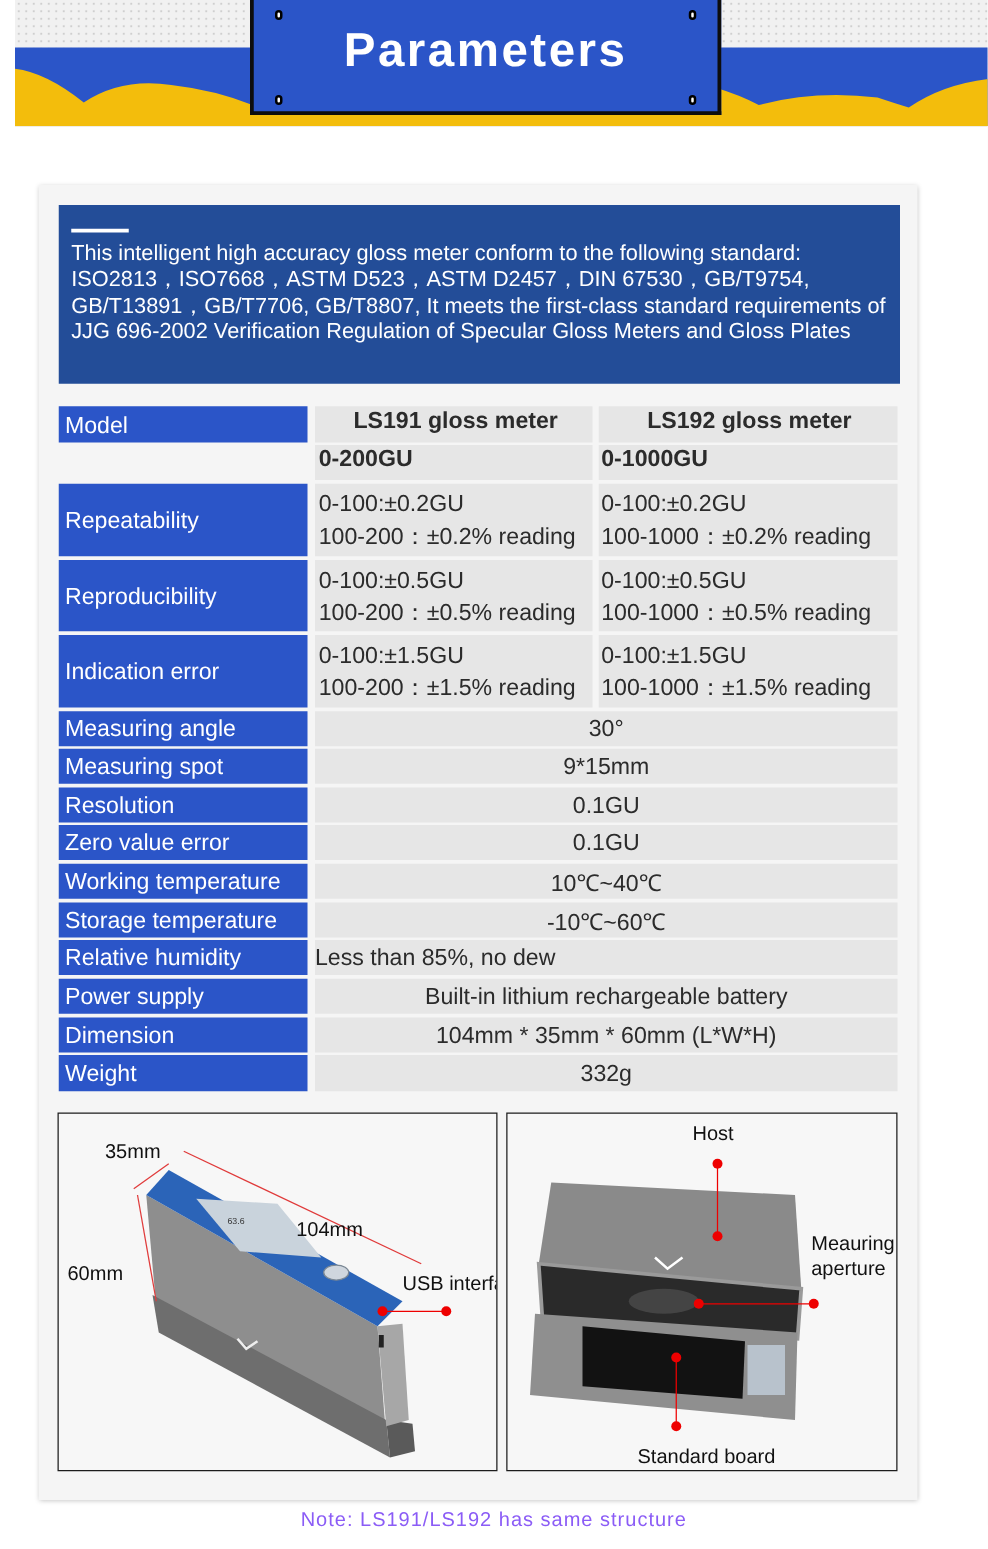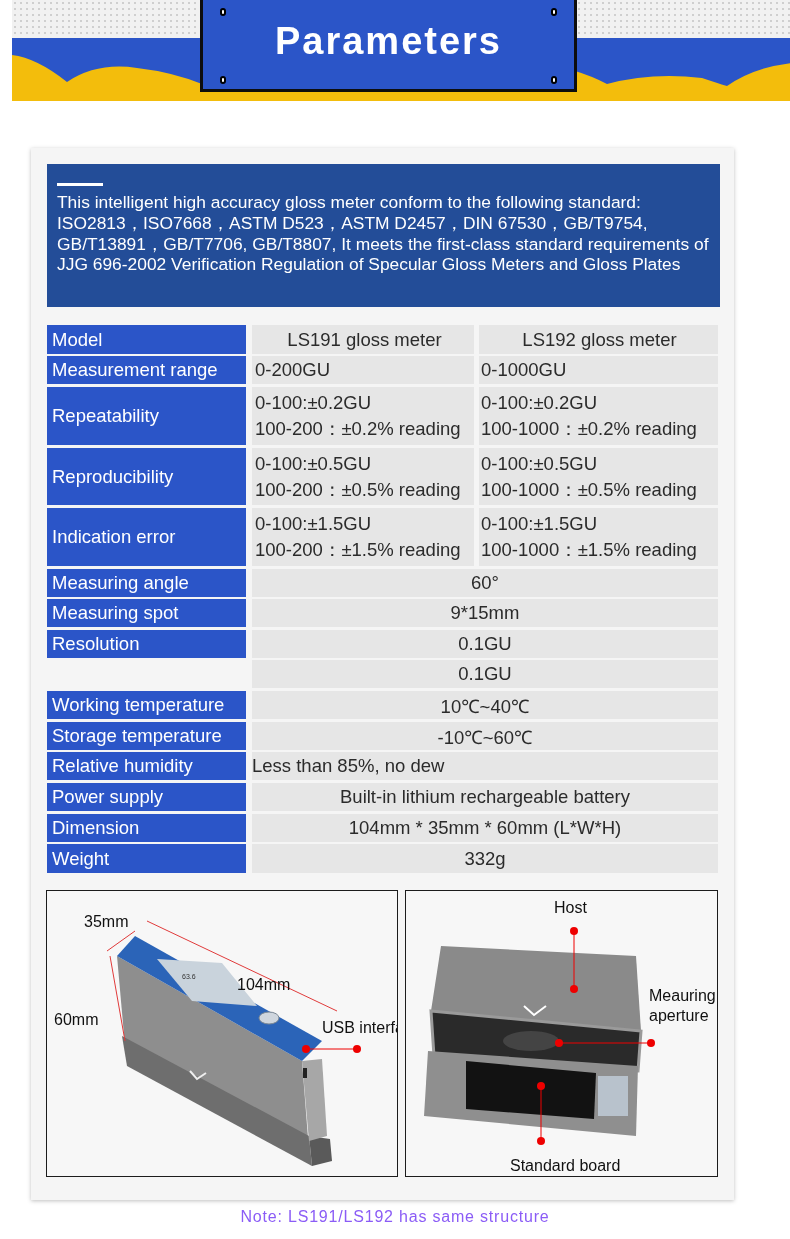--- a/index.html
+++ b/index.html
@@ -27,21 +27,21 @@
     .intro { position: absolute; left: 16px; top: 16px; width: 673px; height: 143px; background: #234d98;
       color: #ffffff; padding: 28px 10px 0 10px; font-size: 17.4px; line-height: 20.8px; }
     .intro .bar { position: absolute; left: 10px; top: 19px; width: 46px; height: 3px; background: #ffffff; }
     .row { position: absolute; left: 0; width: 674px; }
     .cell { position: absolute; top: 0; bottom: 0; font-size: 18.5px; color: #2b2b2b; background: #e6e6e6; }
     .cell.label { left: 0; width: 199px; background: #2b55c8; color: #ffffff; display: flex; align-items: center; padding-left: 5px; font-size: 18.5px; }
     .cell.c1 { left: 205px; width: 222px; padding-left: 3px; }
     .cell.c2 { left: 432px; width: 239px; padding-left: 2px; }
     .cell.span { left: 205px; width: 466px; text-align: center; display: flex; align-items: center; justify-content: center; }
     .cell .line { display: block; height: 26px; line-height: 26px; white-space: nowrap; }
-    .cell.single { display: flex; align-items: center; white-space: nowrap; }
+    .cell.single { display: flex; align-items: flex-start; white-space: nowrap; font-weight: bold; }
     .cell.center { justify-content: center; }
 
     
     .panel { position: absolute; top: 742px; height: 287px; border: 1px solid #1c1c1c; background: #f7f7f7; overflow: hidden; }
     .panel.left { left: 15px; width: 352px; }
     .panel.right { left: 374px; width: 313px; }
     .annot { position: absolute; font-size: 16px; color: #111; white-space: nowrap; }
 
     .note { position: absolute; left: 0; width: 790px; top: 1208px; text-align: center; color: #8b5cf6;
       font-size: 16px; letter-spacing: 0.8px; }
@@ -78,21 +78,20 @@
       <div class="cell label">Model</div>
       <div class="cell c1 single center">
           <span>LS191 gloss meter</span>
         </div>
       <div class="cell c2 single center">
           <span>LS192 gloss meter</span>
         </div>
     </div>
 
     <div class="row" style="top:31px; height:28px;">
-      <div class="cell label">Measurement range</div>
       <div class="cell c1 single">
           <span>0-200GU</span>
         </div>
       <div class="cell c2 single">
           <span>0-1000GU</span>
         </div>
     </div>
 
     <div class="row" style="top:62px; height:58px;padding-left:12px;">
       <div class="cell label">Repeatability</div>
@@ -125,31 +124,32 @@
           <span class="line">100-200：±1.5% reading</span>
       </div>
       <div class="cell c2" style="padding-top:3px;">
         <span class="line">0-100:±1.5GU</span>
           <span class="line">100-1000：±1.5% reading</span>
       </div>
     </div>
 
     <div class="row" style="top:244px; height:28px;">
       <div class="cell label">Measuring angle</div>
-      <div class="cell span">60°</div>
+      <div class="cell span">30°</div>
     </div>
     <div class="row" style="top:274px; height:28px;">
       <div class="cell label">Measuring spot</div>
       <div class="cell span">9*15mm</div>
     </div>
     <div class="row" style="top:305px; height:28px;">
       <div class="cell label">Resolution</div>
       <div class="cell span">0.1GU</div>
     </div>
     <div class="row" style="top:335px; height:28px;">
+      <div class="cell label">Zero value error</div>
       <div class="cell span">0.1GU</div>
     </div>
     <div class="row" style="top:366px; height:28px;">
       <div class="cell label">Working temperature</div>
       <div class="cell span">10℃~40℃</div>
     </div>
     <div class="row" style="top:397px; height:28px;">
       <div class="cell label">Storage temperature</div>
       <div class="cell span">-10℃~60℃</div>
     </div>

